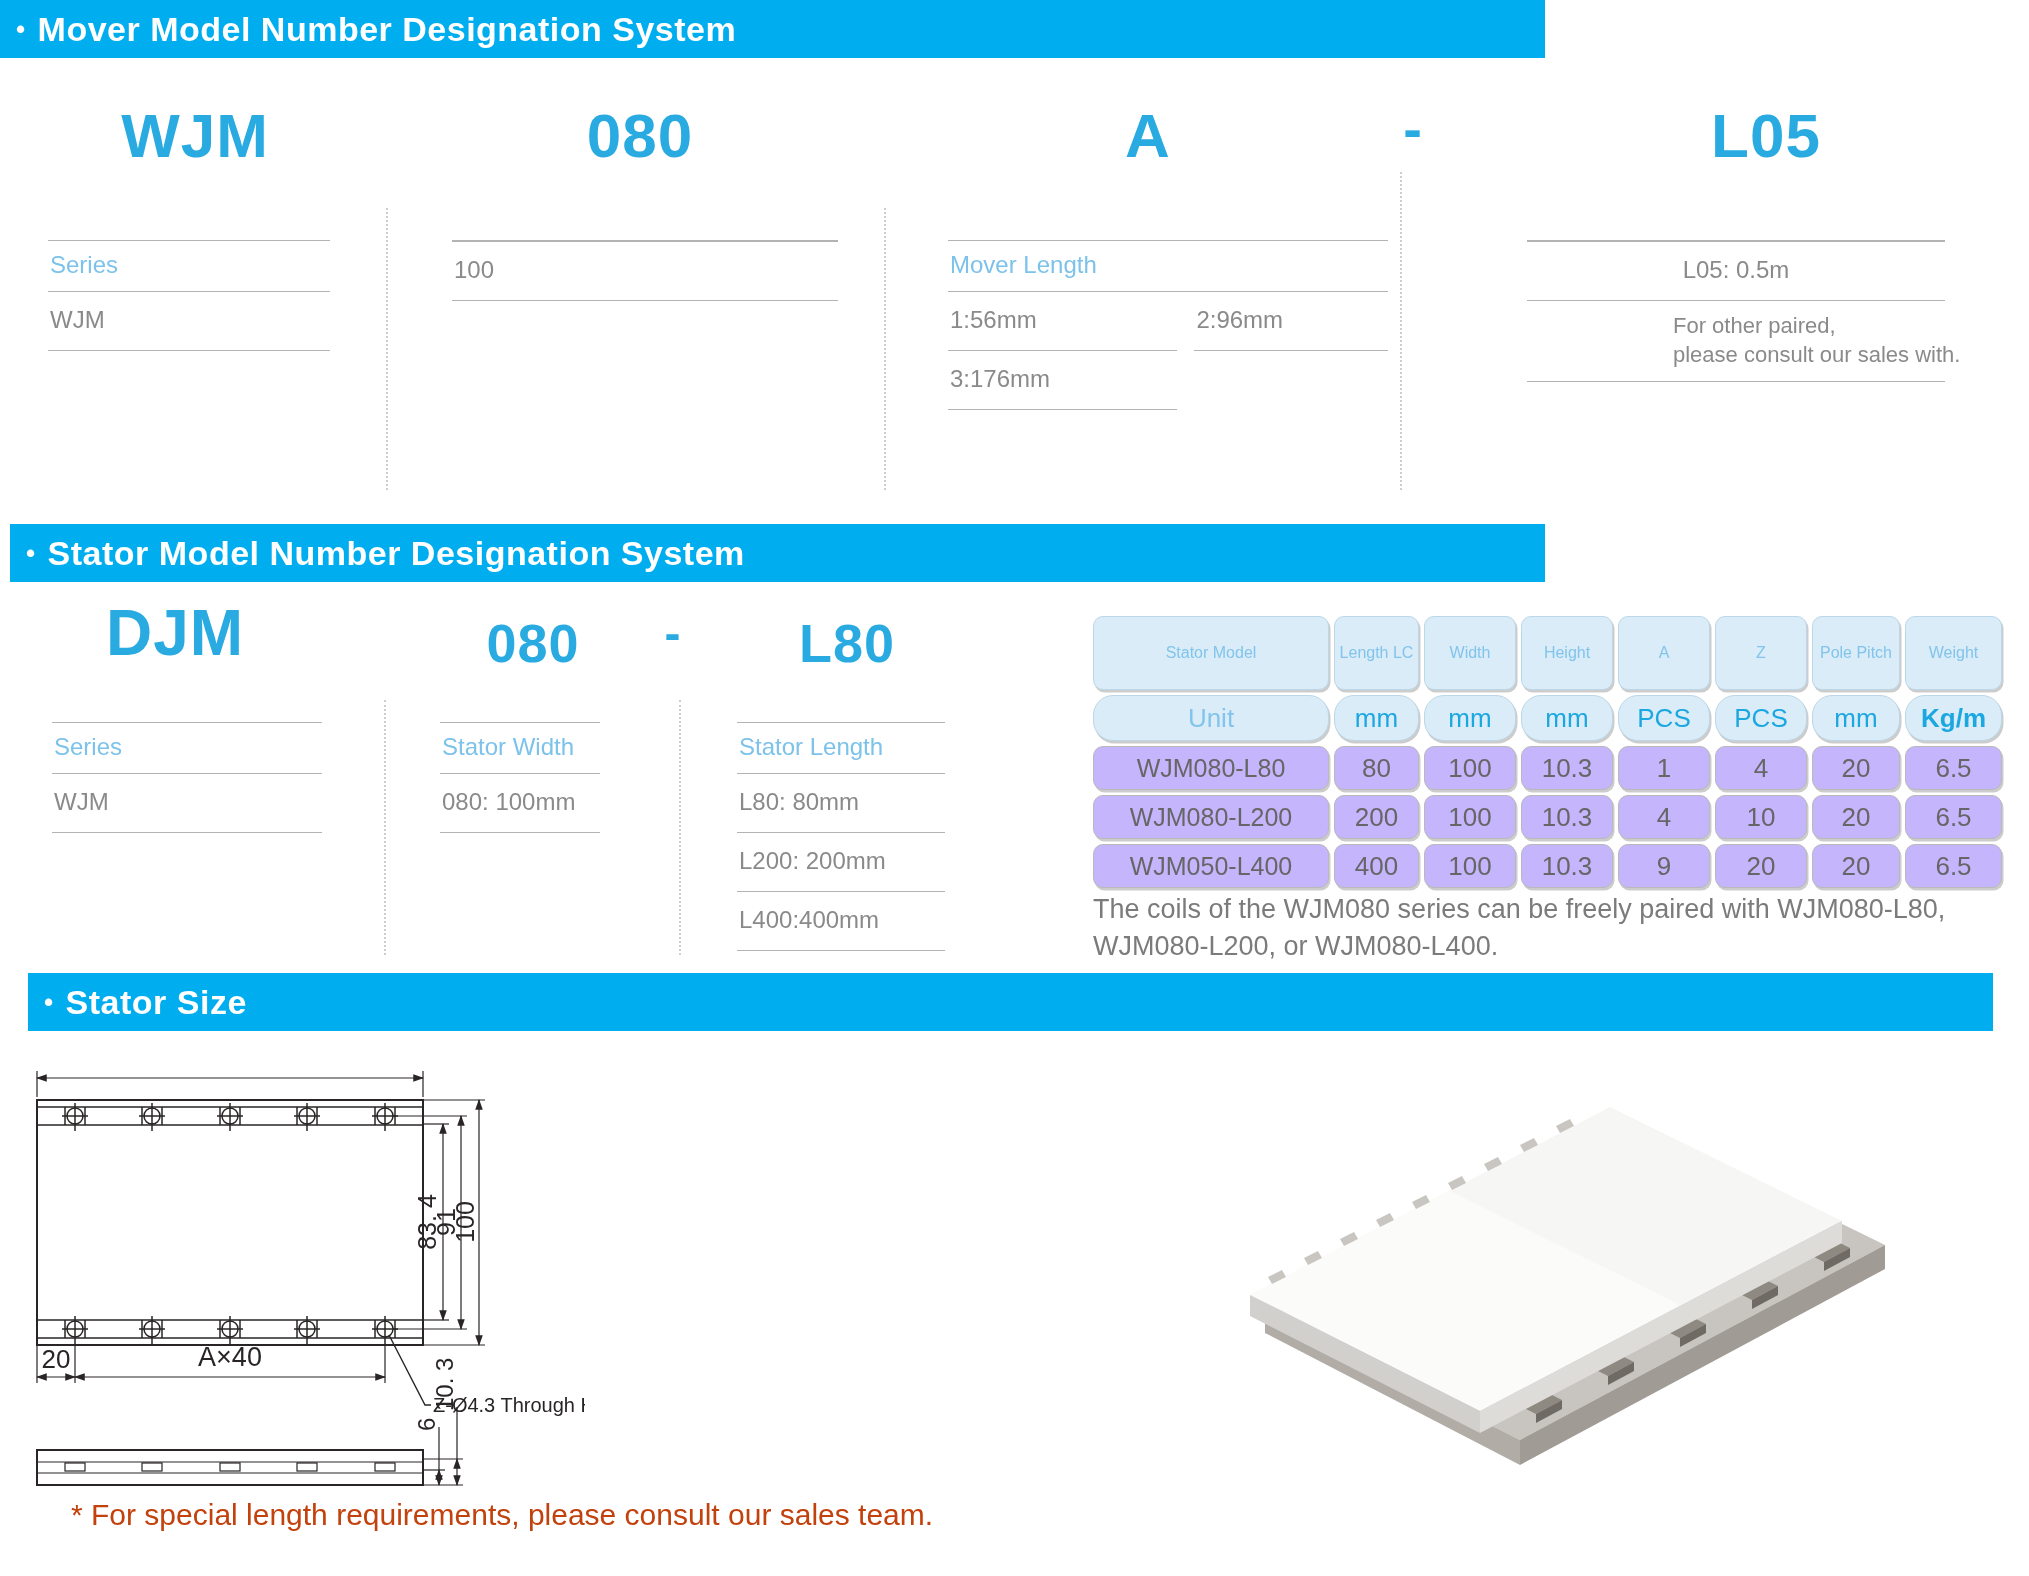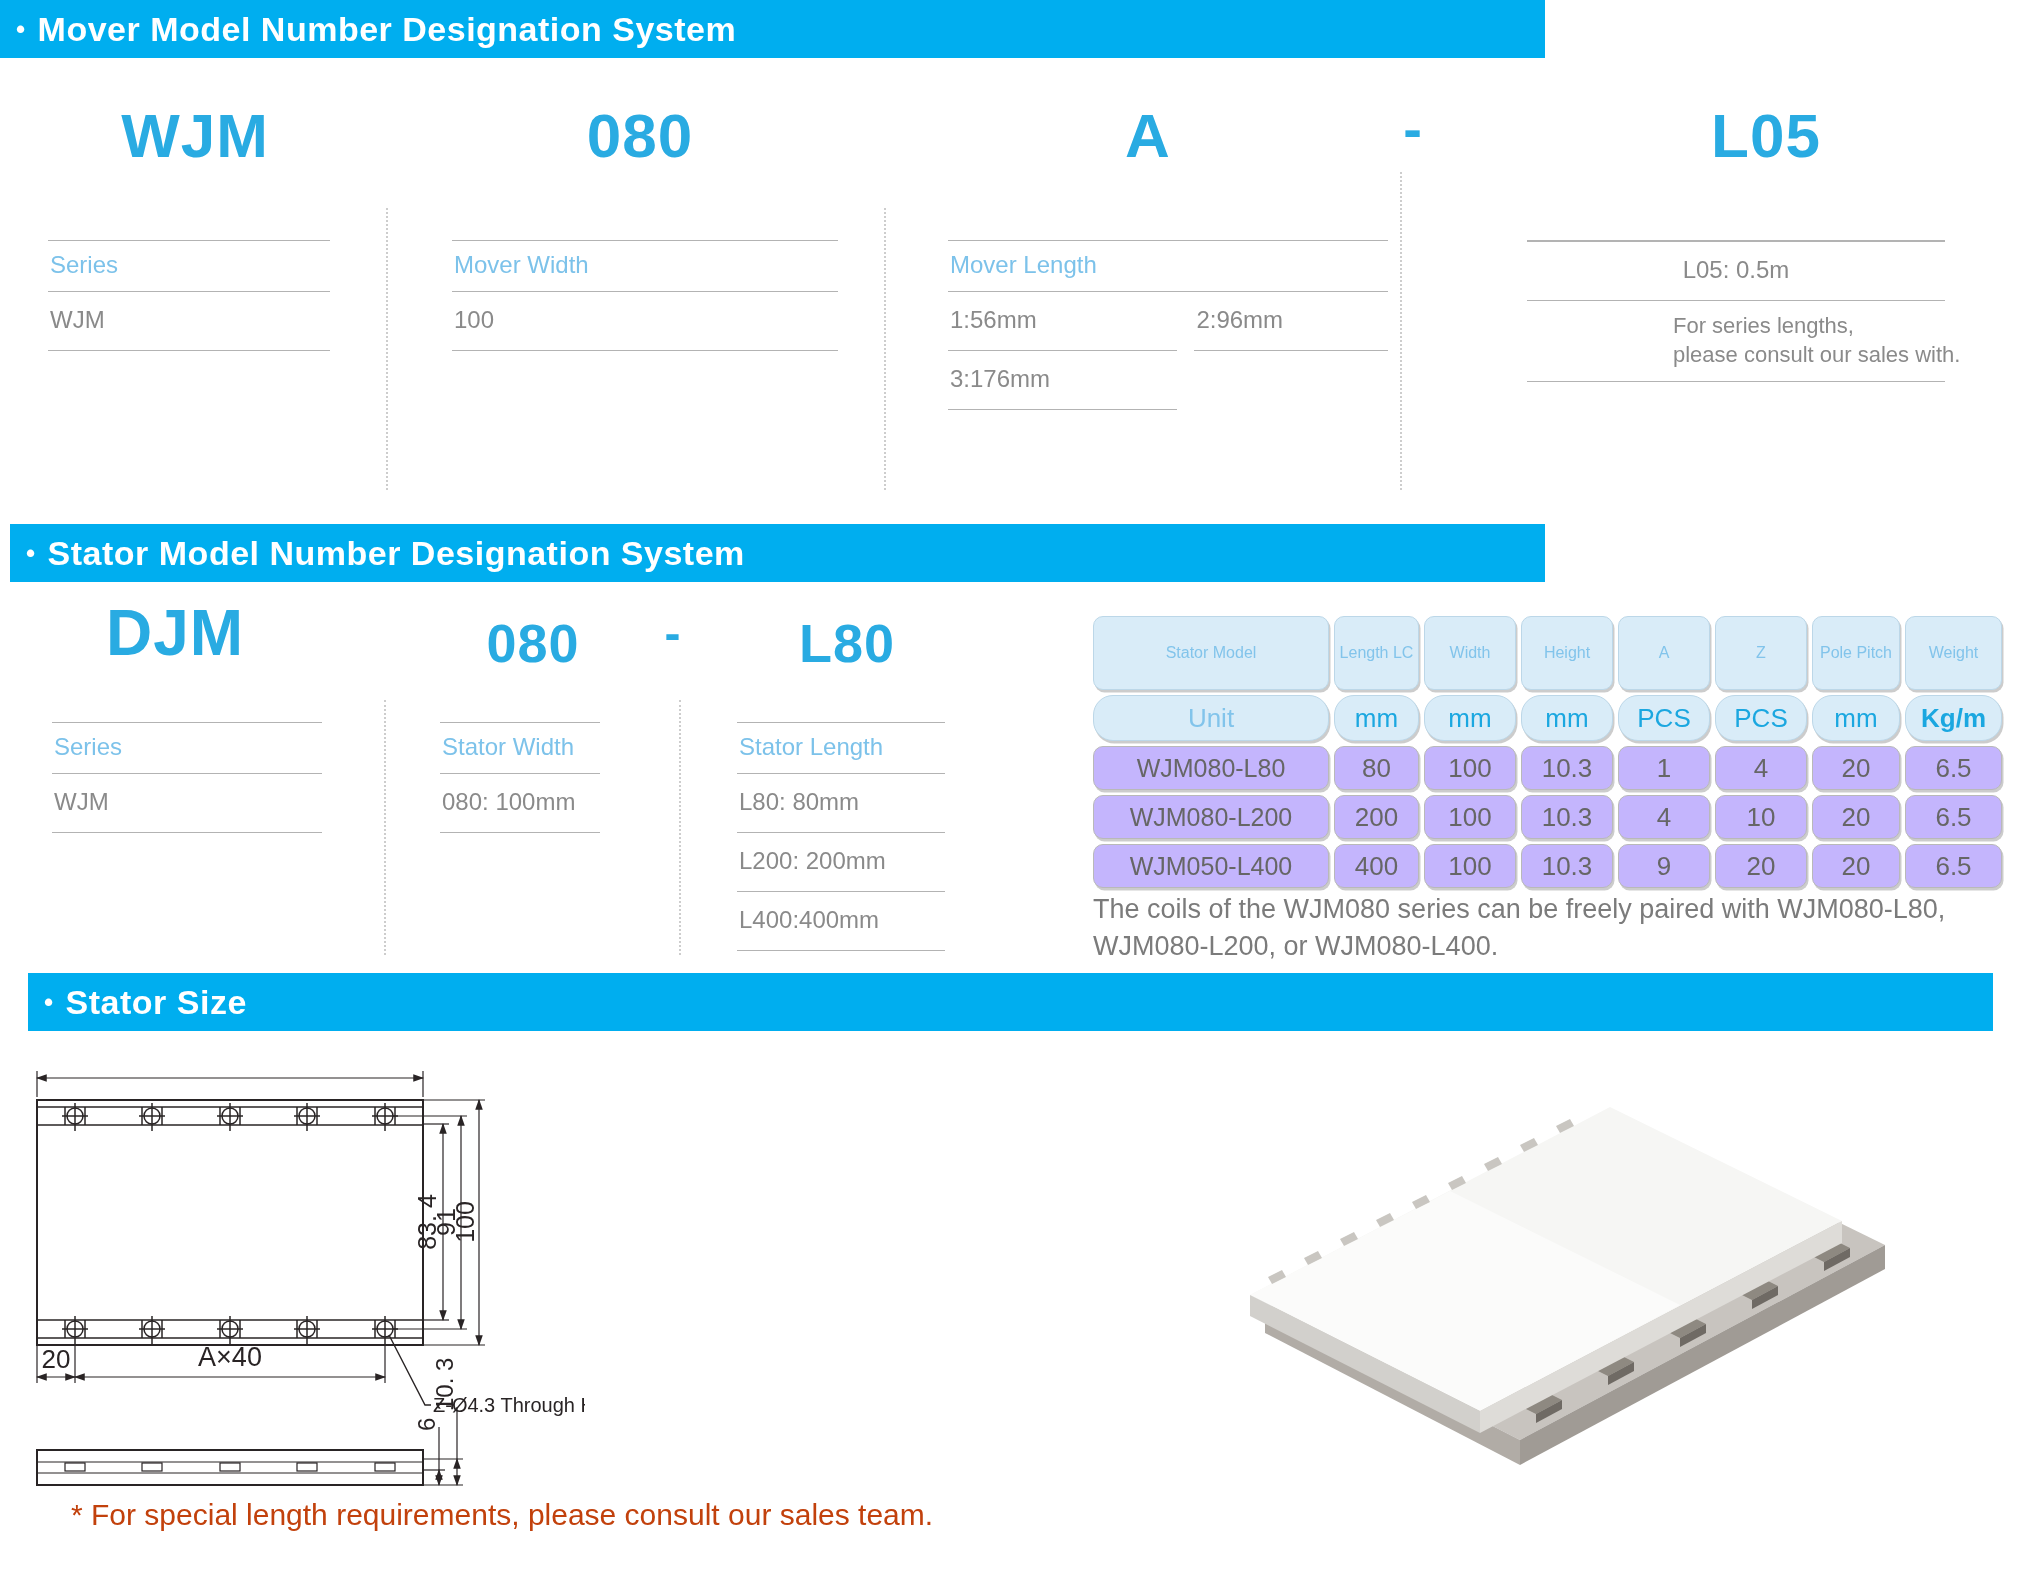--- a/index.html
+++ b/index.html
@@ -93,21 +93,20 @@
   <div class="col" style="left:48px;top:240px;width:282px">
     <div class="rule"></div>
     <div class="label">Series</div>
     <div class="rule"></div>
     <div class="val">WJM</div>
     <div class="rule"></div>
   </div>
 
   <div class="col" style="left:452px;top:240px;width:386px">
     <div class="rule"></div>
-    <div class="label">Mover Width</div>
     <div class="rule"></div>
     <div class="val">100</div>
     <div class="rule"></div>
   </div>
 
   <div class="col" style="left:948px;top:240px;width:440px">
     <div class="rule"></div>
     <div class="label">Mover Length</div>
     <div class="rule"></div>
     <div class="subgrid">
@@ -128,21 +127,21 @@
       <div></div>
     </div>
   </div>
 
   <div class="col" style="left:1527px;top:240px;width:418px">
     <div class="rule"></div>
     <div class="rule"></div>
     <div class="val center">L05: 0.5m</div>
     <div class="rule"></div>
     <div class="note">
-      <div>For series lengths,</div>
+      <div>For other paired,</div>
       <div>please consult our sales with.</div>
     </div>
     <div class="rule"></div>
   </div>
 
   <div class="banner banner2">
     <span class="dot">•</span>
     <span>Stator Model Number Designation System</span>
   </div>
 

